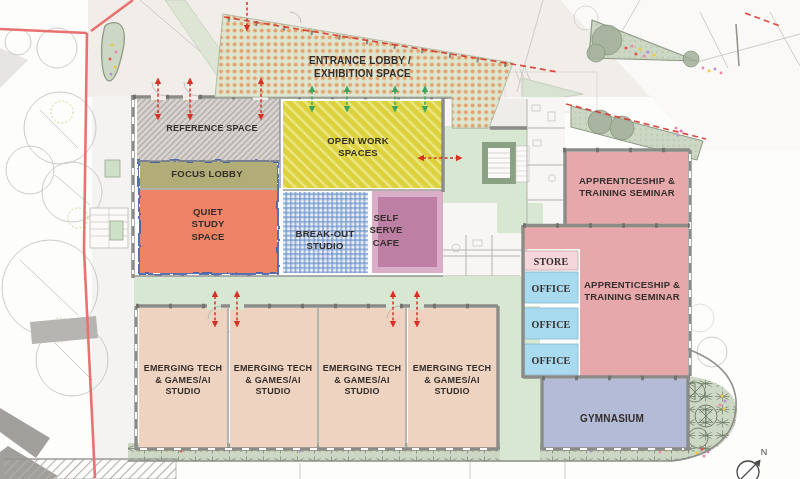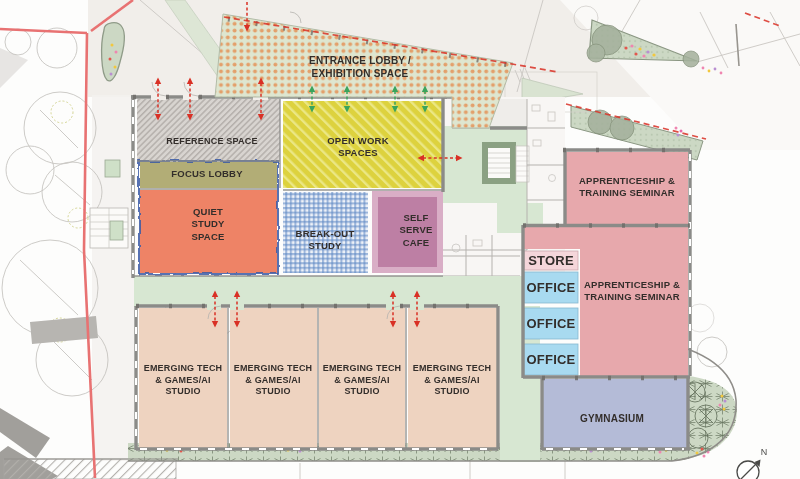--- a/index.html
+++ b/index.html
@@ -1,22 +1,22 @@
 <!DOCTYPE html>
 <html><head>
 <meta charset="utf-8">
 <style>
   html,body{margin:0;padding:0;background:#ffffff;}
   .stage{position:relative;width:800px;height:479px;overflow:hidden;background:#fdfdfc;
          font-family:"Liberation Sans",sans-serif;}
   .stage svg{position:absolute;left:0;top:0;}
   .lbl{position:absolute;transform:translate(-50%,-50%);white-space:pre-line;text-align:center;
        font:600 9.5px/1.3 "Liberation Sans",sans-serif;color:#332e2b;letter-spacing:.2px;}
-  .lbl-lg{font-size:10px;}
-  .lbl-sm{font-size:13px;}
+  .lbl-lg{font-size:10px;text-align:right;}
+  .lbl-sm{font-size:10px;font-family:Liberation Serif, serif;}
   .lbl-n{font:400 9px "Liberation Sans",sans-serif;color:#4a4a48;}
 </style>
 </head>
 <body>
 
 <div class="stage">
 <svg width="800" height="479" viewBox="0 0 800 479">
   <defs>
     <pattern id="pat-lobby" width="6.8" height="6.8" patternUnits="userSpaceOnUse">
       <rect width="6.8" height="6.8" fill="#dee6d0"></rect>
@@ -363,30 +363,30 @@
 
   <g>
     <circle cx="748" cy="472" r="11" fill="#ffffff" stroke="#4a4a48" stroke-width="1.3"></circle>
     <path d="M740,480 L757,463" stroke="#4a4a48" stroke-width="1.3"></path>
     <polygon points="754.5,462 759.5,467 760.5,459.5" fill="#4a4a48"></polygon>
   </g>
 </svg>
 
 <div class="lbl lbl-lg" style="left:360px;top:67px">ENTRANCE LOBBY /
 EXHIBITION SPACE</div>
-<div class="lbl" style="left:212px;top:142px;font-size:9px">REFERENCE SPACE</div>
+<div class="lbl" style="left:212px;top:129px;font-size:9px">REFERENCE SPACE</div>
 <div class="lbl" style="left:358px;top:147px">OPEN WORK
 SPACES</div>
 <div class="lbl" style="left:207px;top:174px">FOCUS LOBBY</div>
 <div class="lbl" style="left:208px;top:225px">QUIET
 STUDY
 SPACE</div>
 <div class="lbl" style="left:325px;top:240px">BREAK-OUT
-STUDY</div>
-<div class="lbl" style="left:416px;top:231px">SELF
+STUDIO</div>
+<div class="lbl" style="left:386px;top:231px">SELF
 SERVE
 CAFE</div>
 <div class="lbl" style="left:627px;top:187px">APPRENTICESHIP &amp;
 TRAINING SEMINAR</div>
 <div class="lbl" style="left:632px;top:291px">APPRENTICESHIP &amp;
 TRAINING SEMINAR</div>
 <div class="lbl lbl-sm" style="left:551px;top:261px">STORE</div>
 <div class="lbl lbl-sm" style="left:551px;top:288px">OFFICE</div>
 <div class="lbl lbl-sm" style="left:551px;top:324px">OFFICE</div>
 <div class="lbl lbl-sm" style="left:551px;top:360px">OFFICE</div>

